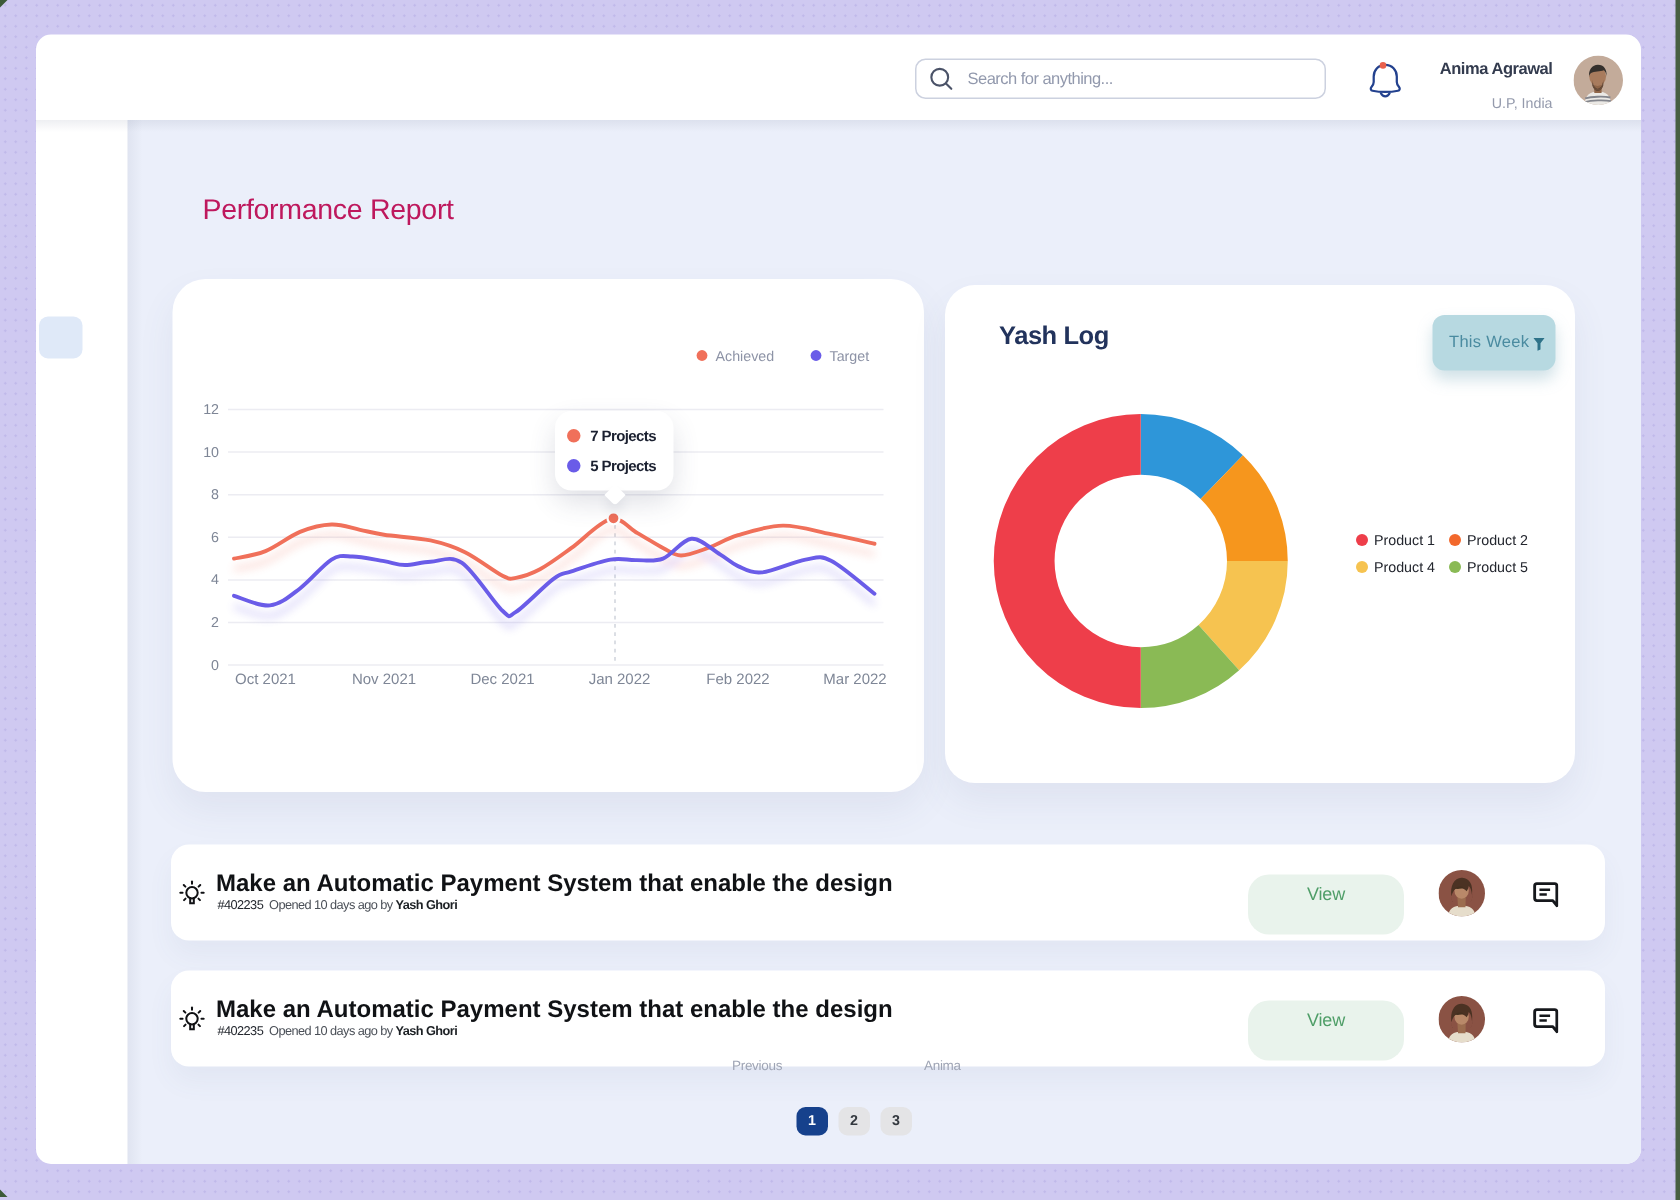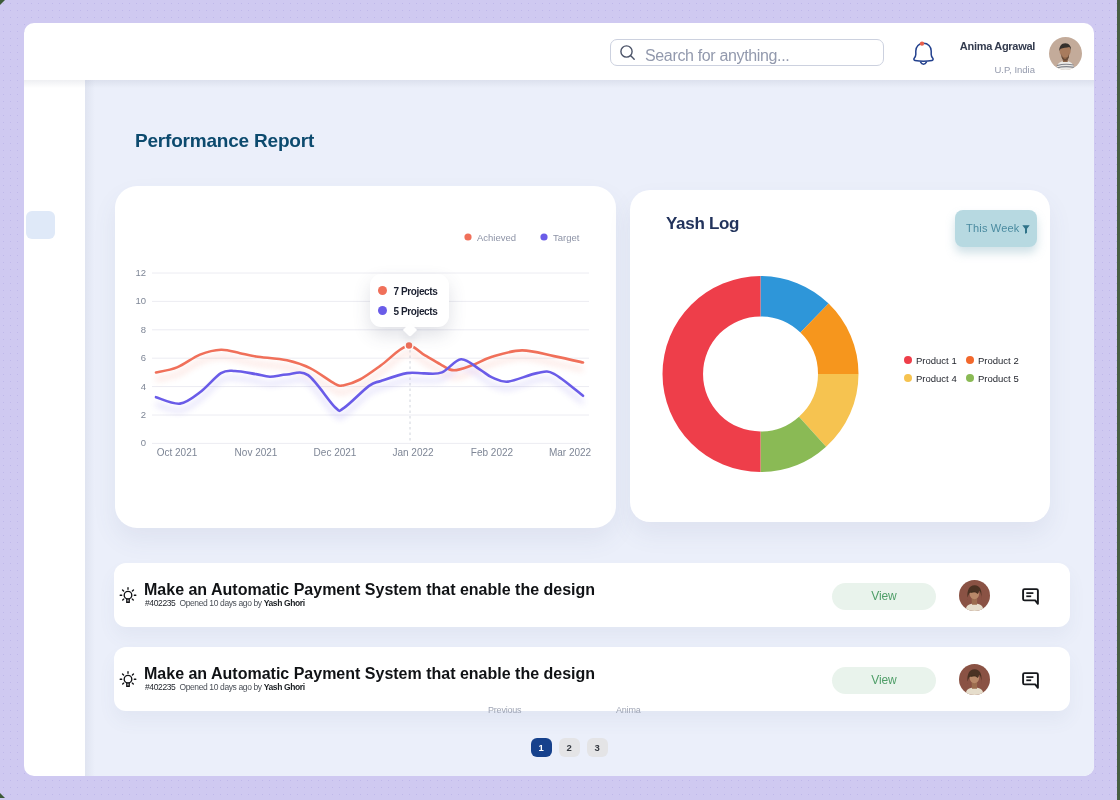--- a/index.html
+++ b/index.html
@@ -10,44 +10,44 @@
 #content { left:85px; top:80px; width:1009px; height:696px; background:#ebeffa; border-radius:0 0 10px 0; }
 #topshadow { left:24px; top:80px; width:1070px; height:8px; background:linear-gradient(to bottom, rgba(90,100,130,0.10), rgba(90,100,130,0)); }
 #sideshadow { left:85px; top:80px; width:10px; height:696px; background:linear-gradient(to right, rgba(90,100,130,0.08), rgba(90,100,130,0)); }
 #greenstrip { left:1117px; top:0; width:3px; height:800px; background:#475f42; }
 #greentl { left:0; top:0; width:0; height:0; border-left:5px solid #3c5a38; border-bottom:5px solid transparent; }
 #greenbl { left:0; top:793px; width:0; height:0; border-left:5px solid #3c5a38; border-top:5px solid transparent; }
 #sidehl { left:26px; top:211px; width:29px; height:28px; background:#dfe9f8; border-radius:6px; }
 
 
 #search { left:610px; top:39px; width:274px; height:27px; border:1px solid #ccd1df; border-radius:7px; background:#fff; }
-#searchph { left:645px; top:47px; font-size:16px; color:#9299ad; letter-spacing:-0.35px;text-align:right; }
+#searchph { left:645px; top:47px; font-size:11px; color:#9299ad; letter-spacing:-0.35px;text-align:right; }
 #username { left:895px; top:40px; width:140px; text-align:right; font-size:11px; font-weight:bold; color:#333b4e; letter-spacing:-0.3px; }
 #userloc { left:895px; top:64px; width:140px; text-align:right; font-size:9.5px; color:#949aac; }
 
 
-#heading { left:135px; top:130px; font-size:19px; font-weight:bold; color:#0c4a6e; letter-spacing:-0.2px; }
+#heading { left:135px; top:130px; font-size:19px; font-weight:normal; color:#be185d; letter-spacing:-0.2px; }
 
 
 #card1 { left:115px; top:186px; width:501px; height:342px; background:#fff; border-radius:22px; box-shadow:0 12px 24px rgba(80,95,130,0.08); }
 #card2 { left:630px; top:190px; width:420px; height:332px; background:#fff; border-radius:20px; box-shadow:0 12px 24px rgba(80,95,130,0.08); }
 #worklogtitle { left:666px; top:214px; font-size:17px; font-weight:bold; color:#22335c; letter-spacing:-0.3px; }
 #thisweek { left:955px; top:210px; width:82px; height:37px; background:#b7d9e1; border-radius:8px; box-shadow:0 6px 10px rgba(120,170,185,0.35); }
 #thisweektxt { left:966px; top:222px; font-size:11px; color:#4a8ba0; letter-spacing:0.2px; }
 
 
 .row { left:114px; width:956px; height:64px; background:#fff; border-radius:12px; box-shadow:0 10px 18px rgba(80,95,130,0.06); }
 #row1 { top:563px; }
 #row2 { top:647px; }
 .rowtitle { left:144px; font-size:16px; font-weight:bold; color:#101215; letter-spacing:0px; }
 .rowsub { left:145px; font-size:8.5px; color:#3f444b; letter-spacing:-0.38px; }
 .rowsub .num { color:#23272e; }
 .rowsub .mid { color:#4a4f57; }
 .rowsub b { color:#1c2024;text-align:center; }
-.viewbtn { left:832px; width:104px; height:27px; background:#e9f3ec; border-radius:14px; text-align:center; font-size:12px; color:#4f9e68; line-height:27px; letter-spacing:-0.1px; }
+.viewbtn { left:832px; width:104px; height:40px; background:#e9f3ec; border-radius:14px; text-align:center; font-size:12px; color:#4f9e68; line-height:27px; letter-spacing:-0.1px; }
 
 
 .pgtxt { top:705px; font-size:9px; color:#9fa5b5; letter-spacing:-0.2px; }
 .pgbox { top:737.5px; width:20.5px; height:19px; border-radius:6px; text-align:center; font-size:9.5px; font-weight:bold; line-height:19px; }
 </style>
 </head>
 <body>
 <div class="abs" id="app"></div>
 <div class="abs" id="content"></div>
 <div class="abs" id="topshadow"></div>

